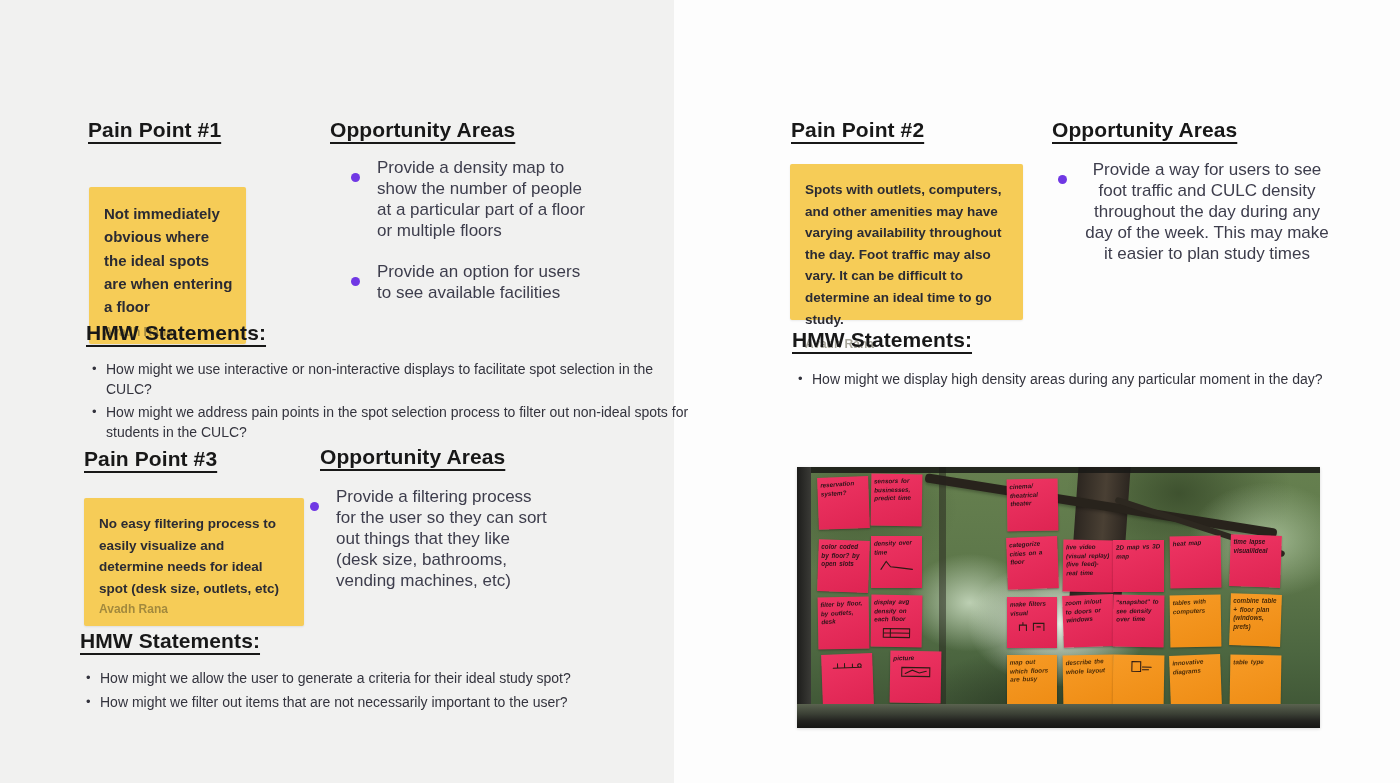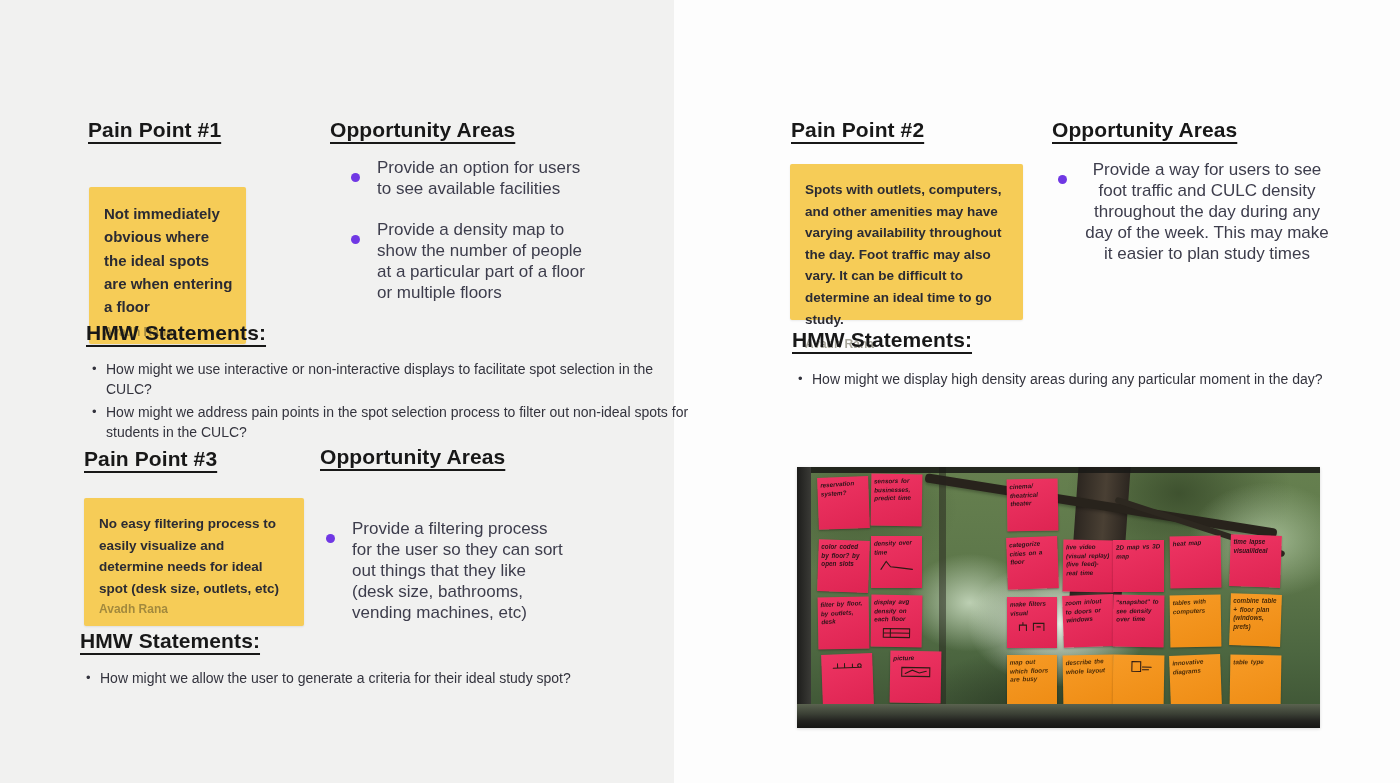--- a/index.html
+++ b/index.html
@@ -133,25 +133,25 @@
   <div class="abs ynote ynote1" style="left:89px; top:159px;margin-top:28px;">
     <div class="note-text">Not immediately obvious where the ideal spots are when entering a floor</div>
     <div class="note-author">Avadh Rana</div>
   </div>
 
   <div class="abs h-title" style="left:330px; top:118px;">Opportunity Areas</div>
 
   <div class="abs opp-list" style="left:351px; top:158px;">
     <div class="opp-item">
       <span class="opp-dot"></span>
-      <span class="opp-text opp-text-1b">Provide an option for users to see available facilities</span>
+      <span class="opp-text opp-text-1a">Provide a density map to show the number of people at a particular part of a floor or multiple floors</span>
     </div>
     <div class="opp-item">
       <span class="opp-dot"></span>
-      <span class="opp-text opp-text-1a">Provide a density map to show the number of people at a particular part of a floor or multiple floors</span>
+      <span class="opp-text opp-text-1b">Provide an option for users to see available facilities</span>
     </div>
   </div>
 
   <div class="abs h-title" style="left:86px; top:321px;">HMW Statements:</div>
   <ul class="abs hmw-list hmw-list-1" style="left:90px; top:360px;">
     <li class="hmw-item">How might we use interactive or non-interactive displays to facilitate spot selection in the CULC?</li>
     <li class="hmw-item">How might we address pain points in the spot selection process to filter out non-ideal spots for students in the CULC?</li>
   </ul>
 
   <div class="abs h-title" style="left:791px; top:118px;">Pain Point #2</div>
@@ -177,30 +177,31 @@
 
   <div class="abs h-title" style="left:84px; top:447px;">Pain Point #3</div>
 
   <div class="abs ynote ynote3" style="left:84px; top:498px;">
     <div class="note-text">No easy filtering process to easily visualize and determine needs for ideal spot (desk size, outlets, etc)</div>
     <div class="note-author">Avadh Rana</div>
   </div>
 
   <div class="abs h-title" style="left:320px; top:445px;">Opportunity Areas</div>
 
-  <div class="abs opp-list" style="left:326px; top:487px;margin-top:32px;">
+  <div class="abs opp-list" style="left:310px; top:487px;">
     <div class="opp-item">
       <span class="opp-dot"></span>
       <span class="opp-text opp-text-3">Provide a filtering process for the user so they can sort out things that they like (desk size, bathrooms, vending machines, etc)</span>
     </div>
   </div>
 
   <div class="abs h-title" style="left:80px; top:629px;">HMW Statements:</div>
   <ul class="abs hmw-list hmw-list-3" style="left:84px; top:669px;">
     <li class="hmw-item">How might we allow the user to generate a criteria for their ideal study spot?</li>
+    <li class="hmw-item">How might we filter out items that are not necessarily important to the user?</li>
   </ul>
 
   <div class="abs photo">
     <div class="tree-trunk"></div>
     <div class="tree-branch"></div>
     <div class="tree-branch2"></div>
     <div class="win-mullion"></div>
     <div class="win-frame-top"></div>
     <div class="win-frame-left"></div>
     <div>

